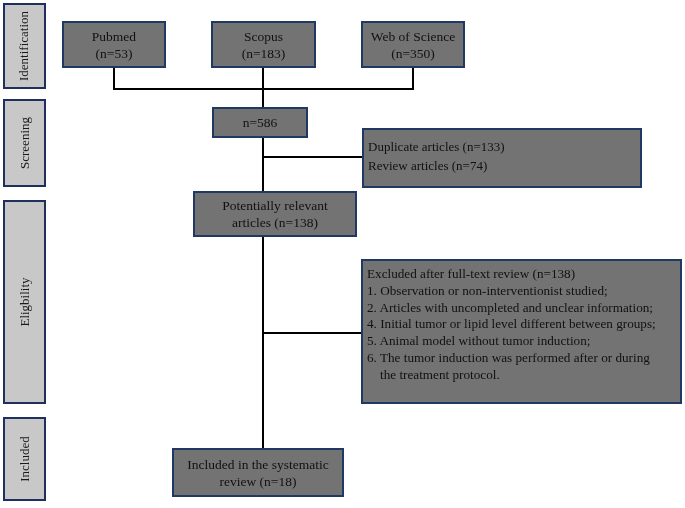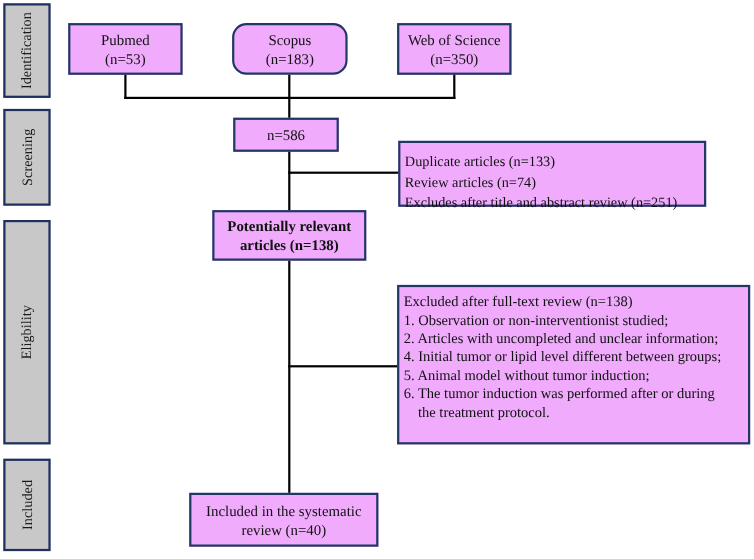--- a/index.html
+++ b/index.html
@@ -30,21 +30,21 @@
   }
   .stage span {
     transform: rotate(-90deg);
     white-space: nowrap;
     font-size: 13px;
     color: #1a1a1a;
   }
   
   .box {
     position: absolute;
-    background: #f0abfc;
+    background: #737373;
     border: 2px solid #1f3864;
     box-sizing: border-box;
     font-size: 13.5px;
     line-height: 17px;
   }
   .box.center {
     display: flex;
     flex-direction: column;
     align-items: center;
     justify-content: center;
@@ -90,57 +90,56 @@
     <span>Eligbility</span>
   </div>
   <div class="stage" style="top:417px;height:84px;">
     <span>Included</span>
   </div>
 
   <div class="box center" style="left:62px;top:21px;width:104px;height:47px;">
     <span>Pubmed</span>
     <span>(n=53)</span>
   </div>
-  <div class="box center" style="left:211px;top:21px;width:105px;height:47px;border-radius:13px;">
+  <div class="box center" style="left:211px;top:21px;width:105px;height:47px;">
     <span>Scopus</span>
     <span>(n=183)</span>
   </div>
   <div class="box center" style="left:361px;top:21px;width:104px;height:47px;align-items:center;">
     <span>Web of Science</span>
     <span>(n=350)</span>
   </div>
 
   <div class="box center" style="left:212px;top:107px;width:96px;height:31px;">
     <span>n=586</span>
   </div>
 
   <div class="box note" style="left:362px;top:128px;width:280px;height:60px;">
     <div class="line">Duplicate articles (n=133)</div>
     <div class="line">Review articles (n=74)</div>
-    <div class="line">Excludes after title and abstract review (n=251)</div>
   </div>
 
-  <div class="box center" style="left:193px;top:191px;width:140px;height:46px;font-weight:bold;">
+  <div class="box center" style="left:193px;top:191px;width:164px;height:46px;">
     <span>Potentially relevant</span>
     <span>articles (n=138)</span>
   </div>
 
   <div class="box note2" style="left:361px;top:259px;width:321px;height:145px;">
     <div class="line">Excluded after full-text review (n=138)</div>
     <div class="line">1. Observation or non-interventionist studied;</div>
     <div class="line">2. Articles with uncompleted and unclear information;</div>
     <div class="line">4. Initial tumor or lipid level different between groups;</div>
     <div class="line">5. Animal model without tumor induction;</div>
     <div class="line">6. The tumor induction was performed after or during</div>
     <div class="line cont">the treatment protocol.</div>
   </div>
 
   <div class="box center" style="left:172px;top:448px;width:172px;height:49px;">
     <span>Included in the systematic</span>
-    <span>review (n=40)</span>
+    <span>review (n=18)</span>
   </div>
 
   <div class="conn" style="left:113px;top:68px;width:2px;height:22px;"></div>
   <div class="conn" style="left:412px;top:68px;width:2px;height:22px;"></div>
   <div class="conn" style="left:113px;top:88px;width:301px;height:2px;"></div>
   <div class="conn" style="left:262px;top:68px;width:2px;height:39px;"></div>
   <div class="conn" style="left:262px;top:138px;width:2px;height:53px;"></div>
   <div class="conn" style="left:262px;top:156px;width:100px;height:2px;"></div>
   <div class="conn" style="left:262px;top:237px;width:2px;height:211px;"></div>
   <div class="conn" style="left:262px;top:332px;width:99px;height:2px;"></div>

